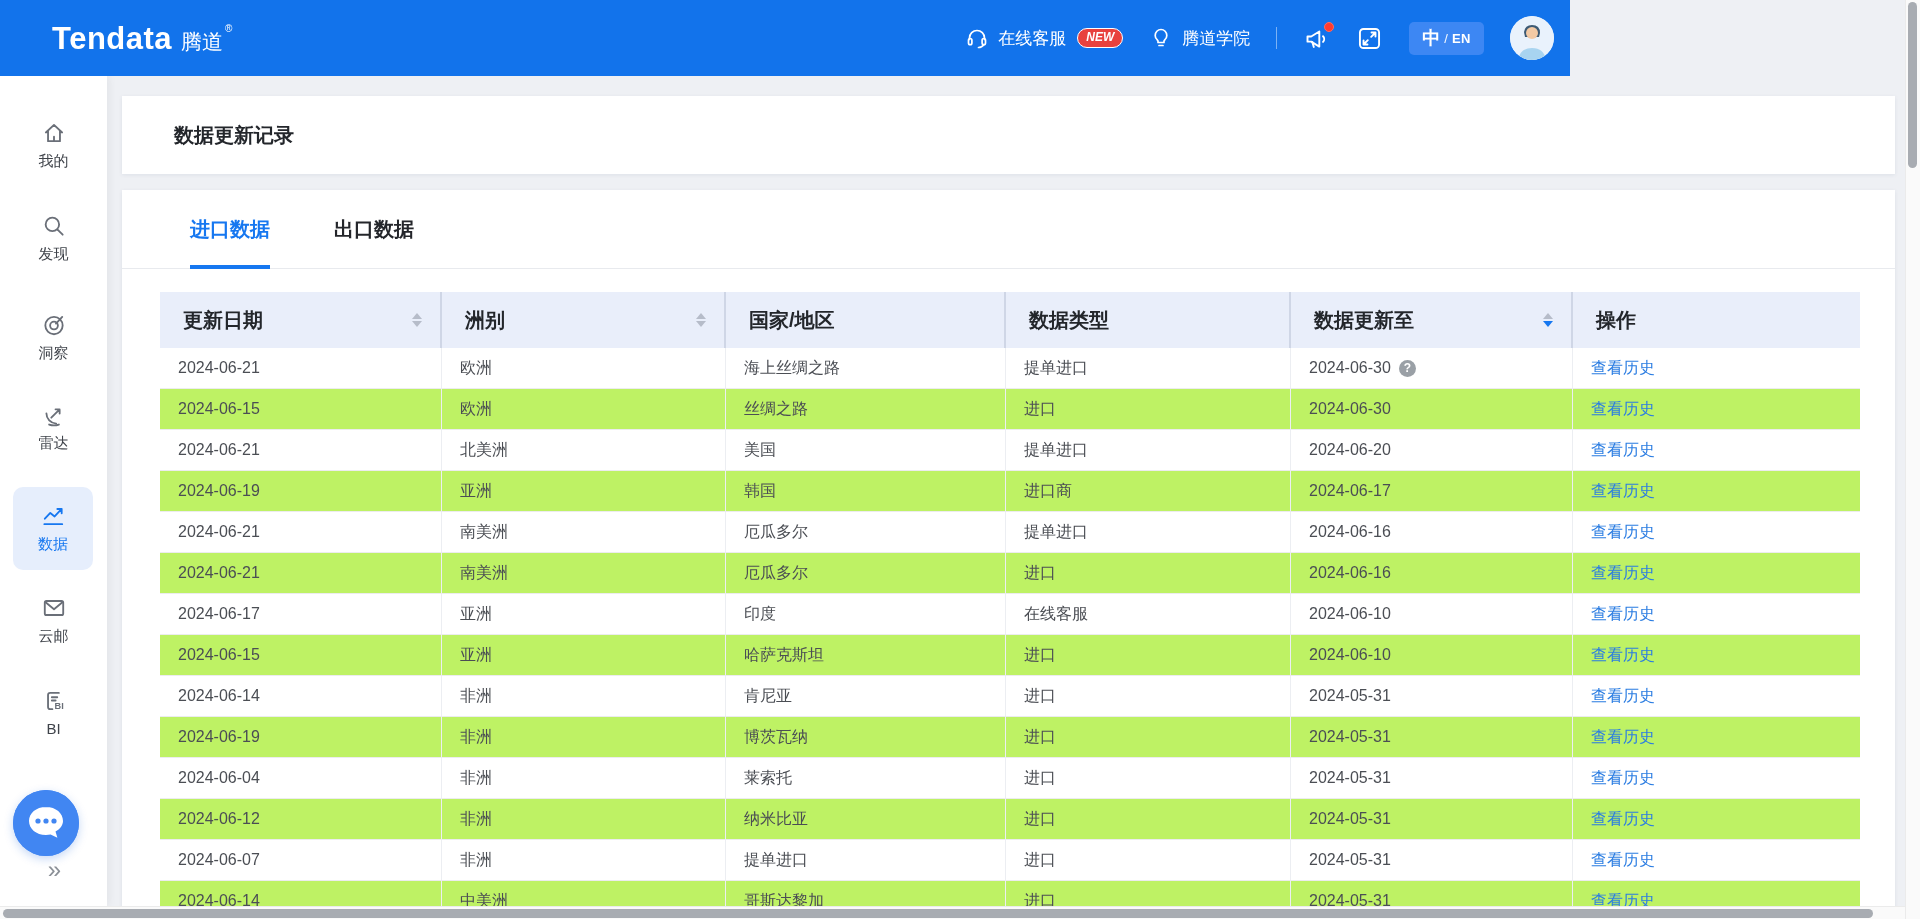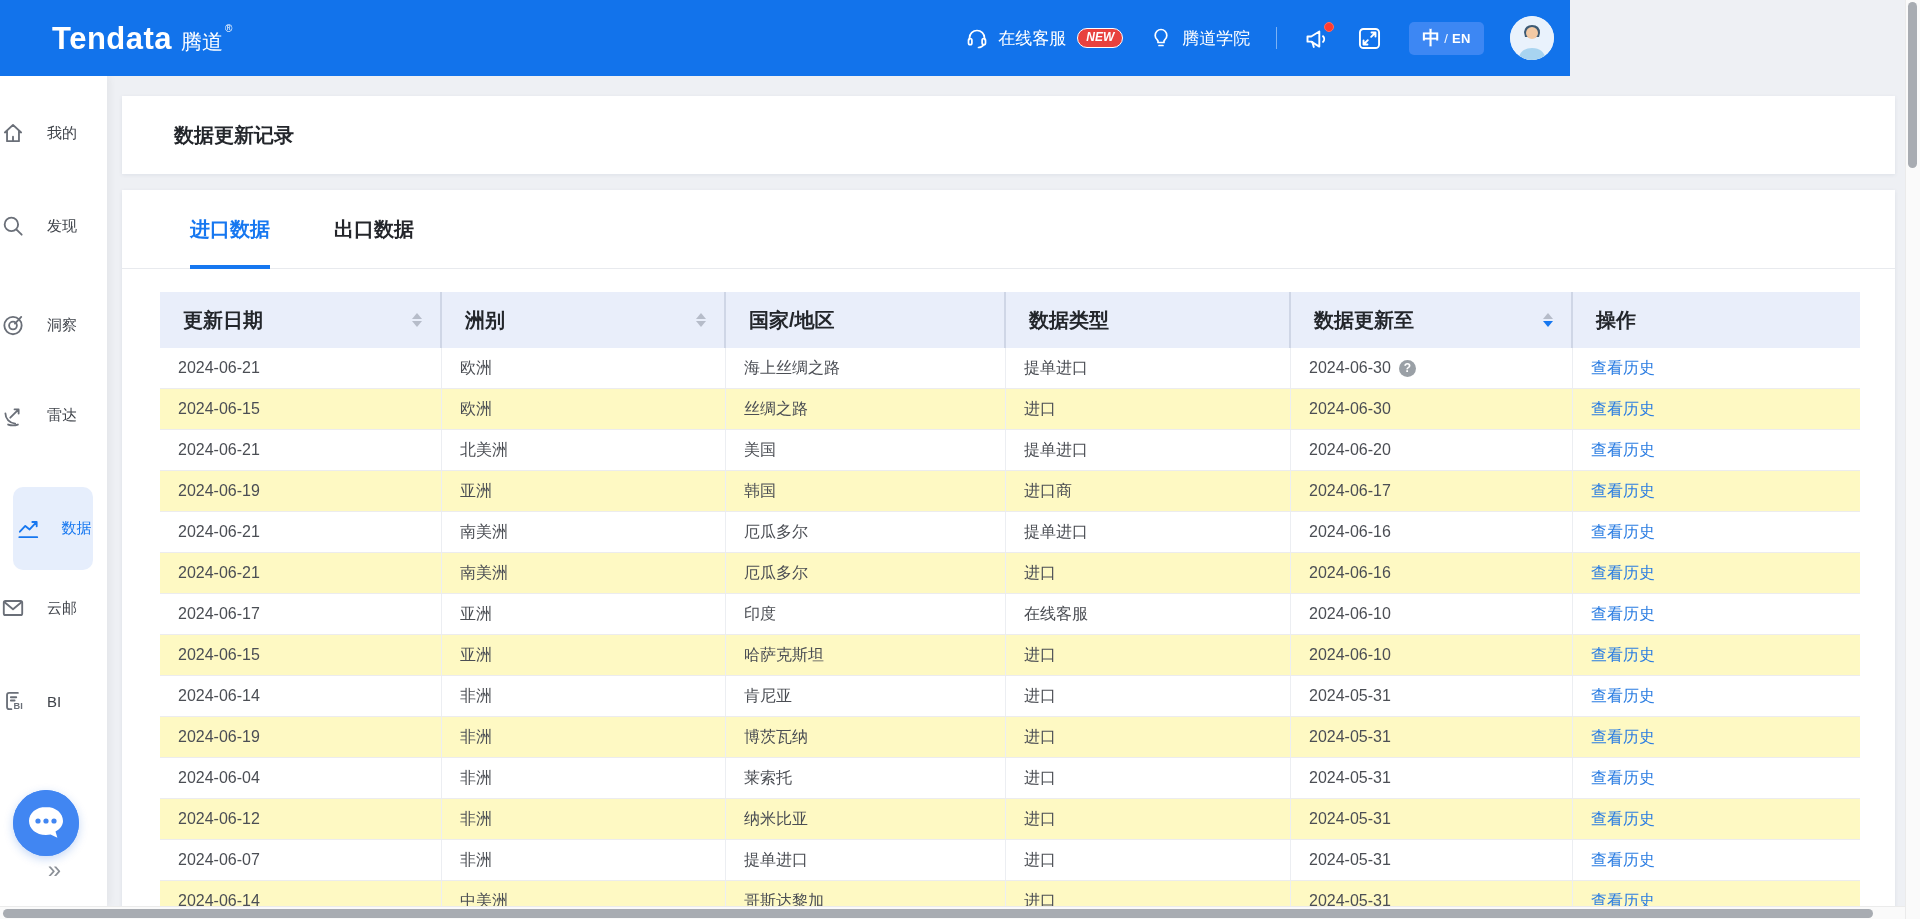--- a/index.html
+++ b/index.html
@@ -27,21 +27,21 @@
   .lang-btn{background:#3d87f3;border-radius:5px;height:33px;padding:0 13px;display:flex;align-items:center;color:#fff;cursor:pointer}
   .lang-zh{font-size:18px;font-weight:700}
   .lang-sep{margin:0 4px;font-size:13px;opacity:.95}
   .lang-en{font-size:13px;font-weight:600;letter-spacing:.5px}
   .avatar{width:44px;height:44px;border-radius:50%;background:#e9f2fc;overflow:hidden;cursor:pointer;flex:none}
   .avatar svg{width:100%;height:100%;display:block}
 
   
   .sidebar{position:absolute;left:0;top:76px;width:107px;height:830px;background:#fff;
     box-shadow:2px 0 8px rgba(29,35,41,.06);z-index:4}
-  .side-item{position:absolute;left:0;width:107px;display:flex;flex-direction:row;align-items:center;gap:21px;cursor:pointer}
+  .side-item{position:absolute;left:0;width:107px;display:flex;flex-direction:column;align-items:center;gap:6px;cursor:pointer}
   .side-item:nth-child(1){top:44px}
   .side-item:nth-child(2){top:137px}
   .side-item:nth-child(3){top:236px}
   .side-item:nth-child(4){top:326px}
   .side-item:nth-child(5){top:411px}
   .side-item:nth-child(6){top:519px}
   .side-item:nth-child(7){top:612px}
   .side-item.active{left:13px;width:80px;height:83px;background:#e6eefc;border-radius:10px;justify-content:center}
   .side-icon{width:26px;height:26px;color:#6a6f78}
   .side-icon svg{width:100%;height:100%;display:block}
@@ -71,21 +71,21 @@
   .thead{height:56px;background:#e9eefa}
   .th{display:flex;align-items:center;padding-left:23px;font-size:20px;font-weight:700;color:#23262b;
     border-right:2px solid #cfd6e6}
   .th:last-child{border-right:none}
   .carets{margin-left:auto;margin-right:18px;display:flex;flex-direction:column;cursor:pointer}
   .c{display:block;width:0;height:0;border-left:5px solid transparent;border-right:5px solid transparent}
   .c.up{border-bottom:6px solid #b6bcc9;margin-bottom:2px}
   .c.down{border-top:6px solid #b6bcc9}
   .c.down.on{border-top-color:#1677f0}
   .tr{height:41px;border-bottom:1px solid #ececee;background:#fff}
-  .tr.alt{background:#fef9c3}
+  .tr.alt{background:#bef264}
   .td{display:flex;align-items:center;padding-left:18px;font-size:16px;color:#4b4e54;border-right:1px solid #eceef2;overflow:hidden;white-space:nowrap}
   .td:last-child{border-right:none}
   .link{color:#2b7de2;cursor:pointer}
   .help{width:17px;height:17px;border-radius:50%;background:#9aa0a6;color:#fff;font-size:12px;font-weight:700;
     display:flex;align-items:center;justify-content:center;margin-left:8px;flex:none;cursor:pointer}
 
   
   .vscroll{position:absolute;right:0;top:0;width:15px;height:919px;background:#fafafa;border-left:1px solid #ebebeb;z-index:9}
   .vthumb{position:absolute;right:3px;top:2px;width:9px;height:166px;border-radius:5px;background:#a8acb2;cursor:pointer}
   .hscroll{position:absolute;left:0;bottom:0;height:13px;width:1905px;background:#fafafa;border-top:1px solid #ebebeb;z-index:9}

